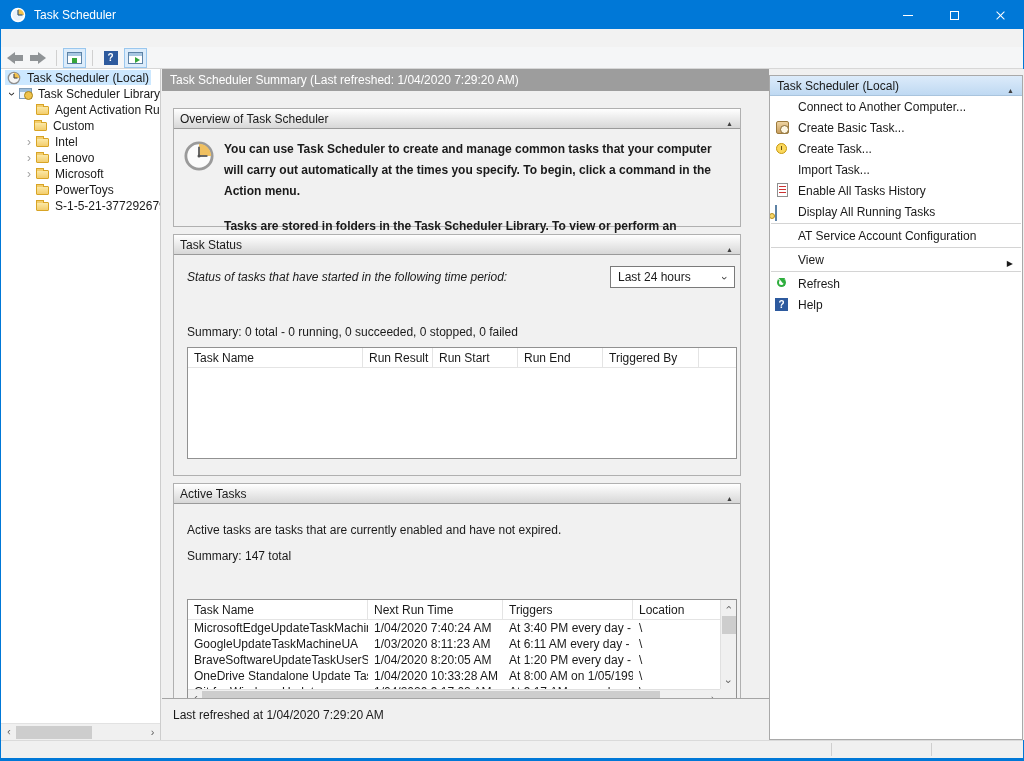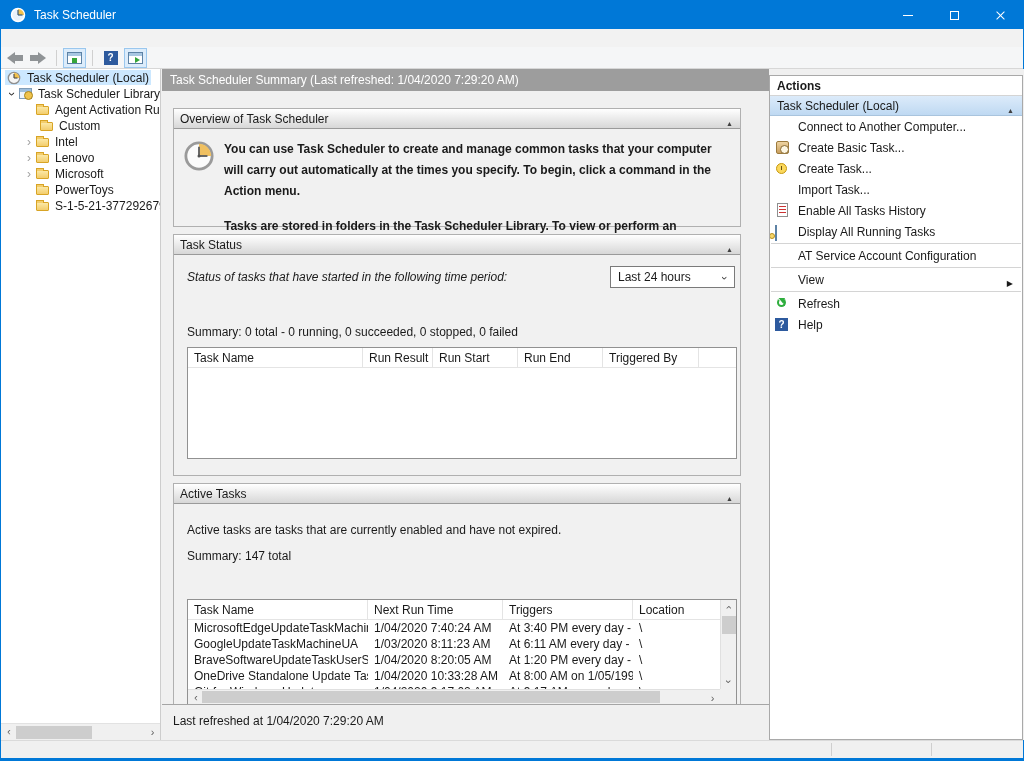--- a/index.html
+++ b/index.html
@@ -75,21 +75,21 @@
   .h-scroll{position:absolute;left:0;right:0;bottom:0;height:17px;background:#f0f0f0;border-top:1px solid #e2e2e2;}
   .h-scroll .thumb{position:absolute;left:15px;top:2px;width:76px;height:13px;background:#cdcdcd;}
   .sarrow{position:absolute;width:15px;height:15px;top:1px;color:#5f5f5f;text-align:center;line-height:15px;}
   .sarrow::before{content:"›";display:inline-block;font-size:11px;}
   .sarrow.left{left:0;}.sarrow.left::before{transform:rotate(180deg);}
   .sarrow.right{right:0;}
   .sarrow.up::before{transform:rotate(-90deg);}
   .sarrow.down::before{transform:rotate(90deg);}
 
   
-  .center{position:absolute;left:161px;top:68px;width:723px;bottom:20px;background:#f0f0f0;}
+  .center{position:absolute;left:161px;top:68px;width:723px;bottom:26px;background:#f0f0f0;}
   .center-header{height:22px;background:#9d9d9d;color:#fff;line-height:22px;padding-left:8px;
     white-space:nowrap;overflow:hidden;}
   .center-body{position:absolute;top:22px;left:0;right:0;bottom:34px;overflow:hidden;}
 
   .c-vsb{position:absolute;right:2px;top:1px;bottom:1px;width:17px;background:#f0f0f0;}
   .c-vsb .arr{position:relative;width:17px;height:16px;color:#5f5f5f;text-align:center;line-height:16px;}
   .c-vsb .arr::before{content:"›";display:inline-block;font-size:11px;}
   .c-vsb .arr.up::before{transform:rotate(-90deg);}
   .c-vsb .arr.dn::before{transform:rotate(90deg);}
   .c-vsb .arr.dn{position:absolute;bottom:0;}
@@ -259,21 +259,21 @@
         </span>
       <span class="tree-label">Task Scheduler Library</span>
     </div>
     <div class="tree-row" style="padding-left:22px">
       <span class="chev none"></span>
       <span class="tree-ico">
           <span class="folder"></span>
         </span>
       <span class="tree-label">Agent Activation Runt</span>
     </div>
-    <div class="tree-row" style="padding-left:26px">
+    <div class="tree-row" style="padding-left:20px">
       <span class="chev none"></span>
       <span class="tree-ico">
           <span class="folder"></span>
         </span>
       <span class="tree-label">Custom</span>
     </div>
     <div class="tree-row" style="padding-left:22px">
       <span class="chev col"></span>
       <span class="tree-ico">
           <span class="folder"></span>
@@ -432,21 +432,20 @@
     </div>
 
     <div class="center-footer">
       <span class="cf-text">Last refreshed at 1/04/2020 7:29:20 AM</span>
       <div class="refresh-btn">Refresh</div>
     </div>
   </div>
 
   <div class="actions-panel">
     <div class="actions-box">
-      <div class="actions-title">Actions</div>
       <div class="actions-group">
         <span>Task Scheduler (Local)</span>
         <span class="collapse"></span>
       </div>
 
       <div class="action-item">
         <span class="ai"></span>
         <span>Connect to Another Computer...</span>
       </div>
       <div class="action-item">

